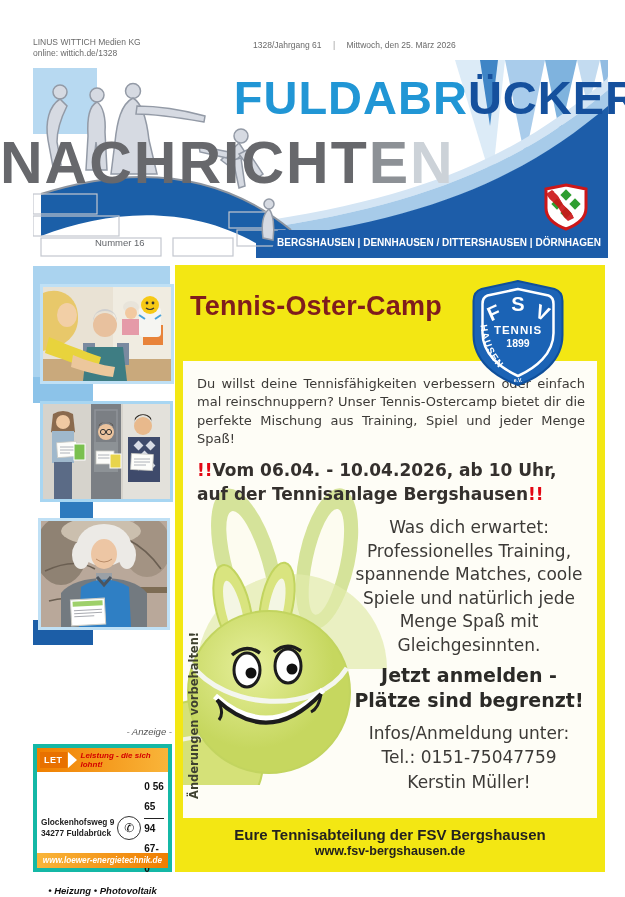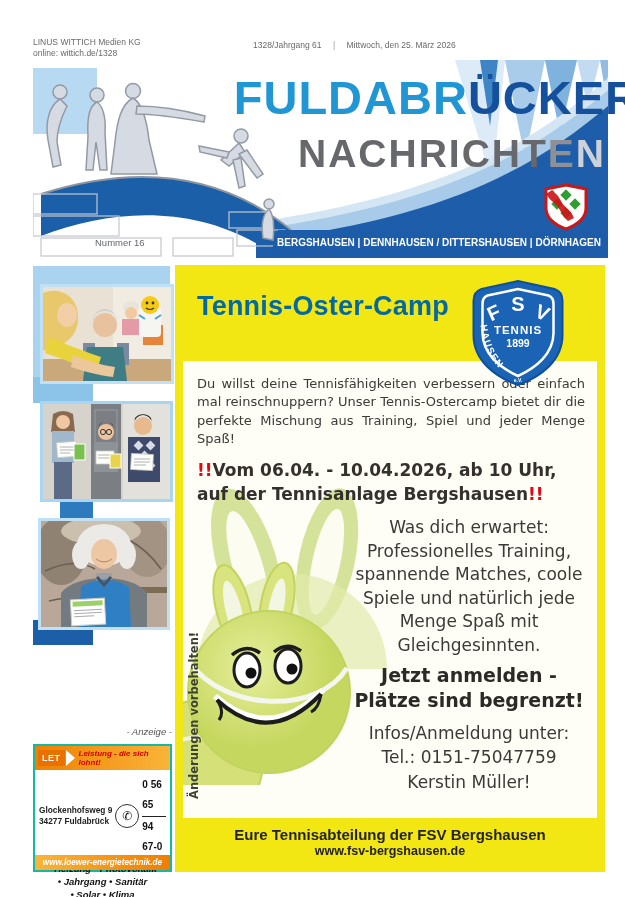--- a/index.html
+++ b/index.html
@@ -10,57 +10,57 @@
   .pub{position:absolute;left:33px;top:37px;font-size:8.5px;line-height:11px;color:#6a6a6a;}
   .issueline{position:absolute;left:253px;top:40px;font-size:8.5px;color:#6a6a6a;}
   .issueline .sep{margin:0 9px;color:#9a9a9a;}
 
   
   .swoosh{position:absolute;left:0;top:60px;}
   .bridge{position:absolute;left:33px;top:62px;}
   .title1{position:absolute;left:0;top:74px;width:592px;text-align:right;z-index:3;
           font-weight:700;font-size:47px;letter-spacing:1px;line-height:1;margin-left:48px;}
   .title1 .lt{color:#2196d5;} .title1 .dk{color:#15509d;}
-  .title2{position:absolute;left:0;top:134px;width:606px;text-align:right;z-index:3;
-          font-weight:700;font-size:39px;letter-spacing:2px;line-height:1;color:#67686c;}
+  .title2{position:absolute;left:0;top:134px;width:606px;z-index:3;
+          font-weight:700;font-size:59px;letter-spacing:2px;line-height:1;color:#67686c;}
   .title2 .e{color:#8d9196;} .title2 .n{color:#ccd2d8;}
   .numlabel{position:absolute;left:95px;top:237px;font-size:9.5px;color:#63666b;z-index:4;}
   .districts{position:absolute;left:270px;top:230px;width:338px;height:26px;background:#1c5ca9;
              color:#fff;font-weight:700;font-size:10px;line-height:26px;text-align:center;
              z-index:2;clip-path:polygon(8px 0,100% 0,100% 100%,0 100%);}
   .crest{position:absolute;left:541px;top:182px;z-index:4;}
 
   
   .deco{position:absolute;}
   .photo{position:absolute;background:#ddd;}
   .photo svg{display:block;}
   .p1{left:40px;top:284px;border:3px solid #bfe0f5;}
   .p2{left:40px;top:401px;border:3px solid #a8d6f2;}
   .p3{left:38px;top:518px;border:3px solid #bfe0f5;}
   .anzeige{position:absolute;left:33px;top:726px;width:139px;text-align:right;
            font-size:9.5px;font-style:italic;color:#555;}
   .ad{position:absolute;left:33px;top:744px;width:139px;height:128px;background:#fff;
-      border:2px solid #14b8a6;box-sizing:border-box;}
+      border:4px solid #14b8a6;box-sizing:border-box;}
   .ad-top{height:24px;background:linear-gradient(90deg,#f07f00,#f9b53a);display:flex;align-items:center;}
   .let-chip{background:#e87100;color:#fff;font-weight:800;font-size:9px;padding:3px 4px;margin-left:3px;letter-spacing:.5px;}
   .let-arrow{width:0;height:0;border-left:9px solid #fff;border-top:8px solid transparent;border-bottom:8px solid transparent;margin-left:1px;}
   .ad-slogan{color:#d40000;font-weight:700;font-style:italic;font-size:8px;margin-left:4px;}
   .ad-mid{display:flex;align-items:center;padding:5px 4px 2px 4px;}
   .ad-addr{font-size:8.3px;font-weight:700;color:#222;line-height:11px;white-space:nowrap;}
   .ad-phone-circle{width:22px;height:22px;border:1.5px solid #333;border-radius:50%;
                    display:flex;align-items:center;justify-content:center;font-size:12px;color:#111;margin:0 3px;flex:none;}
   .ad-num{font-size:10px;font-weight:800;color:#111;line-height:20px;text-align:left;flex:1;}
   .ad-num .u{display:inline-block;border-bottom:1.5px solid #222;padding-bottom:1px;}
   .ad-serv{font-size:9.5px;font-weight:800;font-style:italic;color:#111;text-align:center;line-height:13px;margin-top:3px;}
   .ad-bottom{position:absolute;left:0;right:0;bottom:0;height:15px;background:linear-gradient(90deg,#f9b53a,#ef7d00);
              color:#fff;font-weight:700;font-style:italic;font-size:8.2px;text-align:center;line-height:15px;}
 
   
   .article{position:absolute;left:175px;top:265px;width:430px;height:607px;background:#f3e713;}
-  .headline{padding:26px 0 0 22px;color:#0369a1;}
+  .headline{padding:26px 0 0 15px;color:#7f1d1d;}
   .headline h1{margin:0;font-size:27px;font-weight:800;letter-spacing:.2px;}
   .headline .sub{font-size:15px;font-weight:700;margin-top:3px;}
   .fsv{position:absolute;left:288px;top:12px;z-index:5;}
   .panel{position:absolute;left:8px;top:96px;width:414px;height:457px;background:#fefdf6;overflow:hidden;}
   .panel-inner{position:relative;height:100%;box-sizing:border-box;padding:14px 12px 0 14px;
                font-family:"DejaVu Sans",sans-serif;color:#3c3a37;}
   .ears-bg{position:absolute;left:-6px;top:118px;z-index:1;}
   .pc{position:relative;z-index:2;}
   .intro{font-size:13px;line-height:1.42;text-align:justify;}
   .hl{margin-top:10px;font-size:17px;line-height:1.4;font-weight:700;color:#34302d;}

